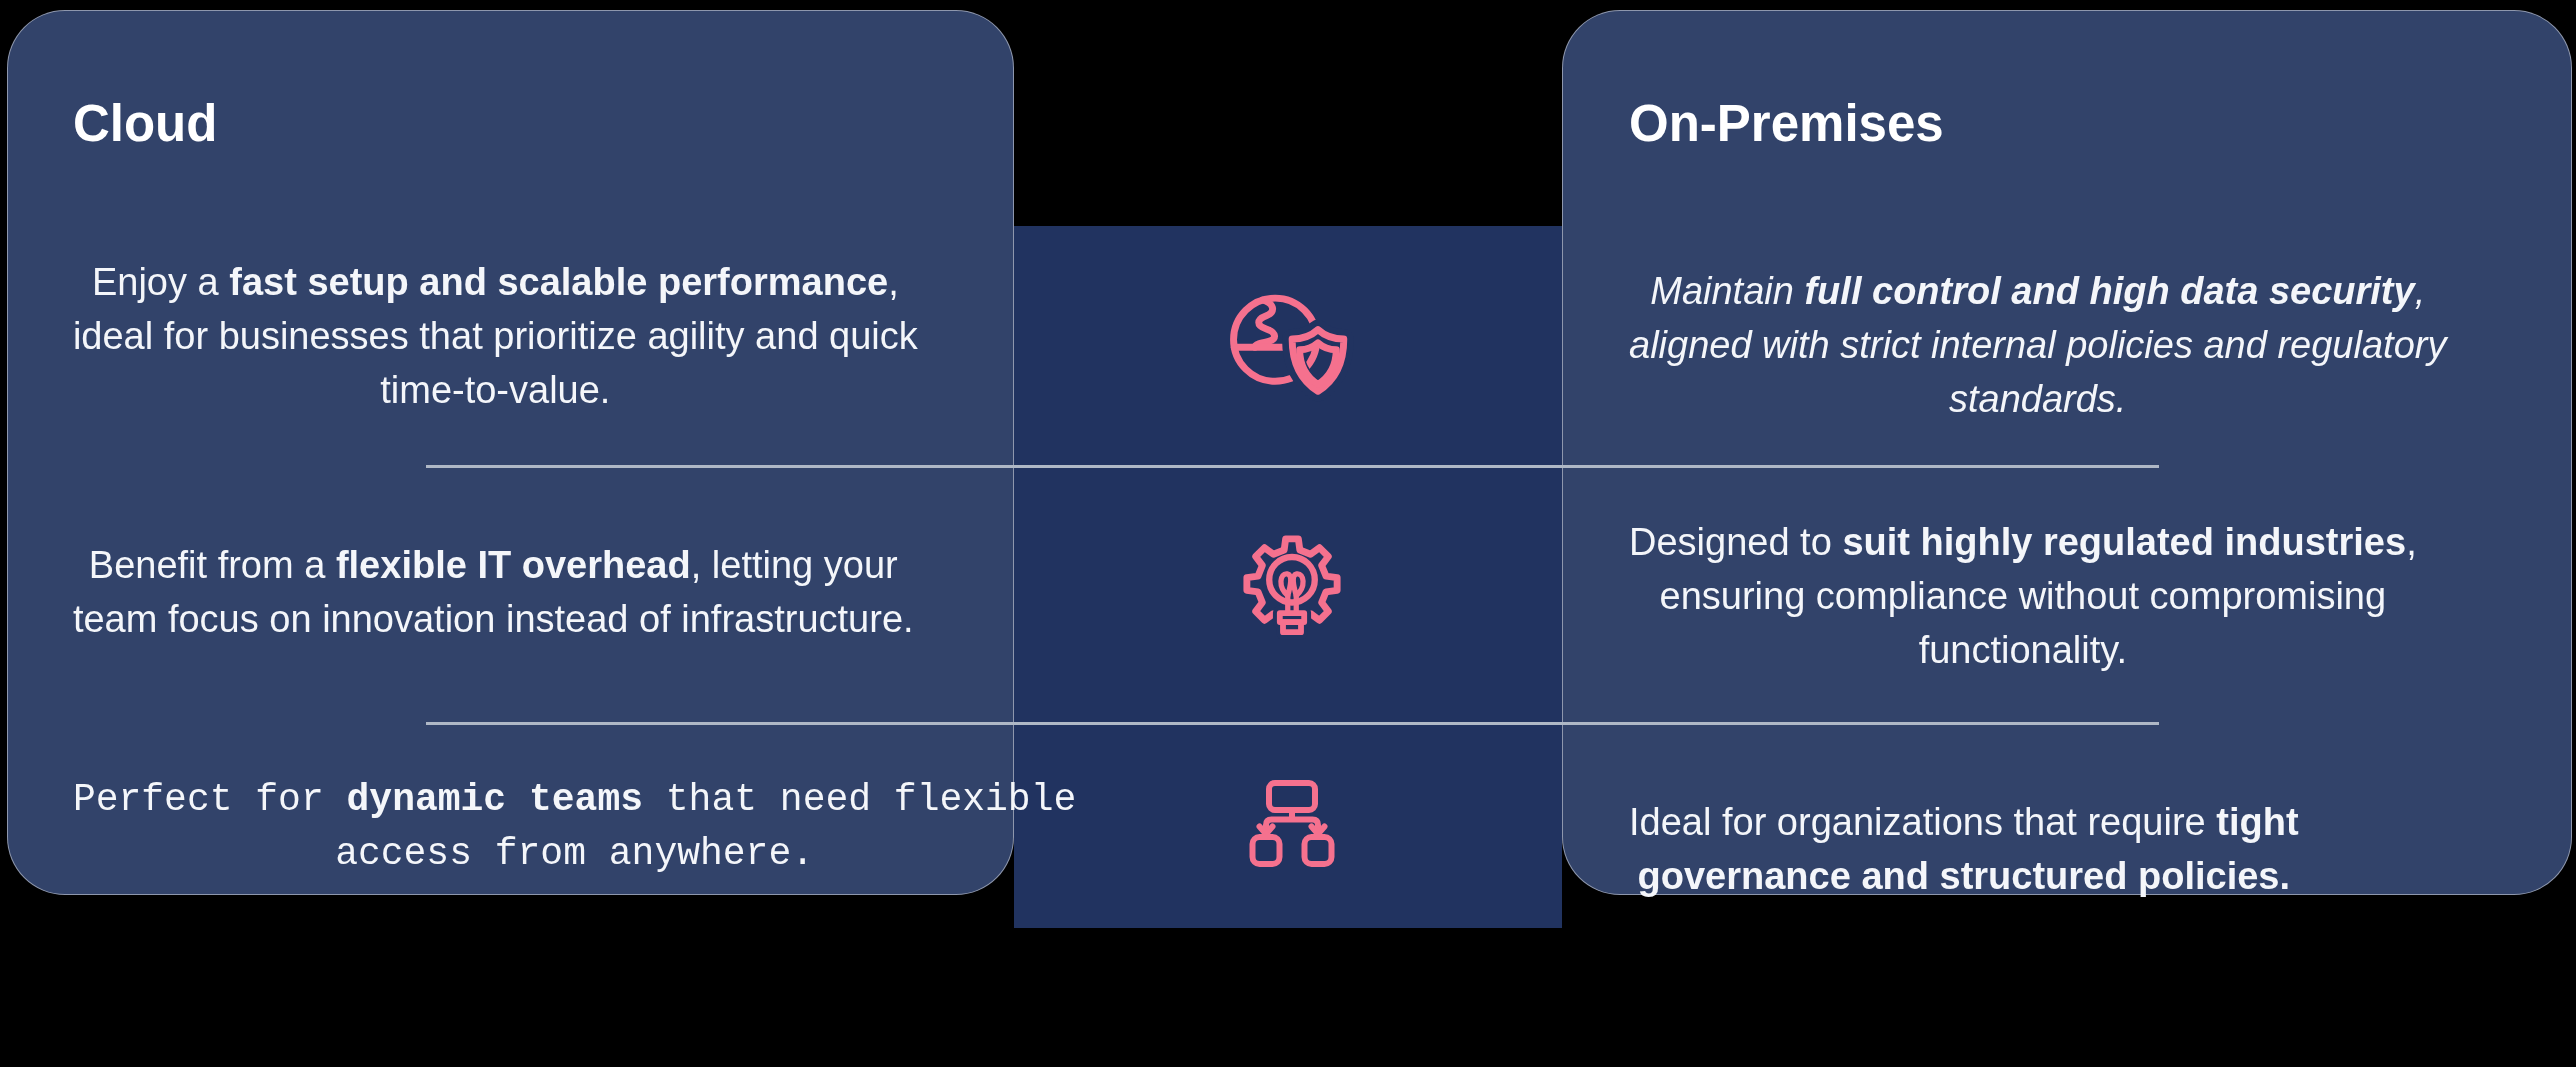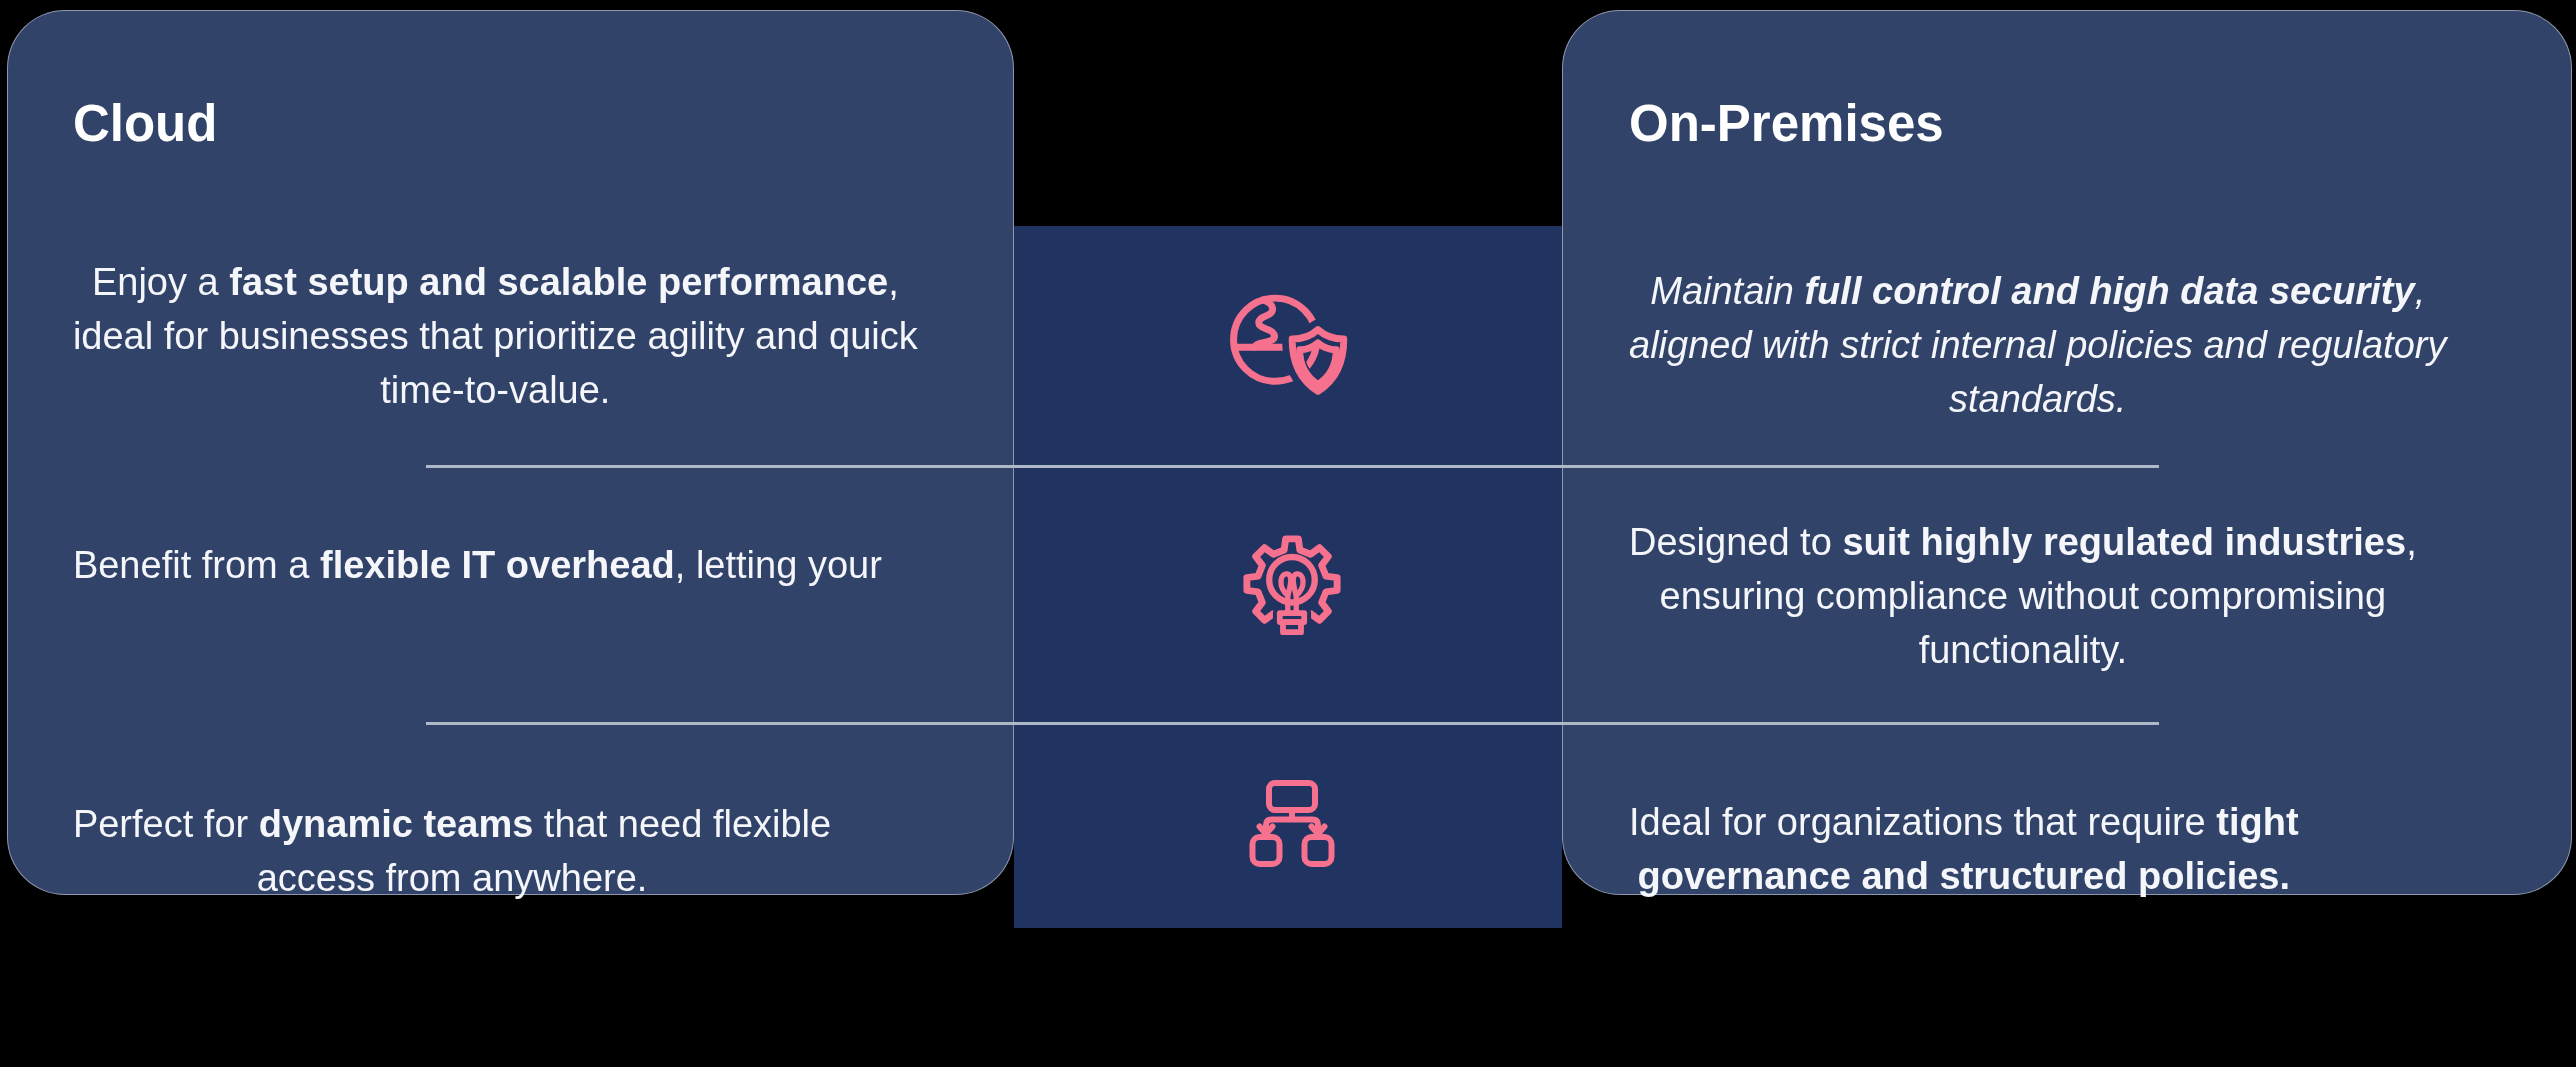--- a/index.html
+++ b/index.html
@@ -39,21 +39,21 @@
     line-height:62px;white-space:nowrap;z-index:3;
   }
   .panel-left .title{left:65px;top:82px;}
   .panel-right .title{left:66px;top:82px;}
   .rows{position:absolute;inset:0;z-index:3;padding-left:42px;}
   .trow{position:absolute;color:var(--text);font-size:38px;font-weight:400;}
   .panel-left .trow{left:65px;}
   .panel-right .trow{left:66px;}
   .panel-left .trow-1{top:244px;}
   .panel-left .trow-2{top:527px;}
-  .panel-left .trow-3{top:786px;}
+  .panel-left .trow-3{top:762px;font-family:Liberation Mono, monospace;}
   .panel-right .trow-1{top:253px;font-style:italic;}
   .panel-right .trow-2{top:504px;}
   .panel-right .trow-3{top:784px;}
   .line{line-height:54px;white-space:nowrap;}
   .line b{font-weight:700;}
   .icon{position:absolute;z-index:4;}
   .icon svg{display:block;}
   .ic{fill:none;stroke:var(--accent-pink);stroke-linecap:round;stroke-linejoin:round;}
   .erase{fill:none;stroke:var(--strip);stroke-linecap:round;stroke-linejoin:round;}
   .icon-globe{left:1222px;top:283px;}
@@ -70,20 +70,21 @@
   <div class="panel panel-left">
     <div class="title">Cloud</div>
     <div class="rows">
       <div class="trow trow-1">
           <div class="line"><span>Enjoy a </span><b>fast setup and scalable performance</b><span>,</span></div>
           <div class="line"><span>ideal for businesses that prioritize agility and quick</span></div>
           <div class="line"><span>time-to-value.</span></div>
         </div>
       <div class="trow trow-2">
           <div class="line"><span>Benefit from a </span><b>flexible IT overhead</b><span>, letting your</span></div>
+          <div class="line"><span>team focus on innovation instead of infrastructure.</span></div>
         </div>
       <div class="trow trow-3">
           <div class="line"><span>Perfect for </span><b>dynamic teams</b><span> that need flexible</span></div>
           <div class="line"><span>access from anywhere.</span></div>
         </div>
     </div>
   </div>
 
   <div class="panel panel-right">
     <div class="title">On-Premises</div>

